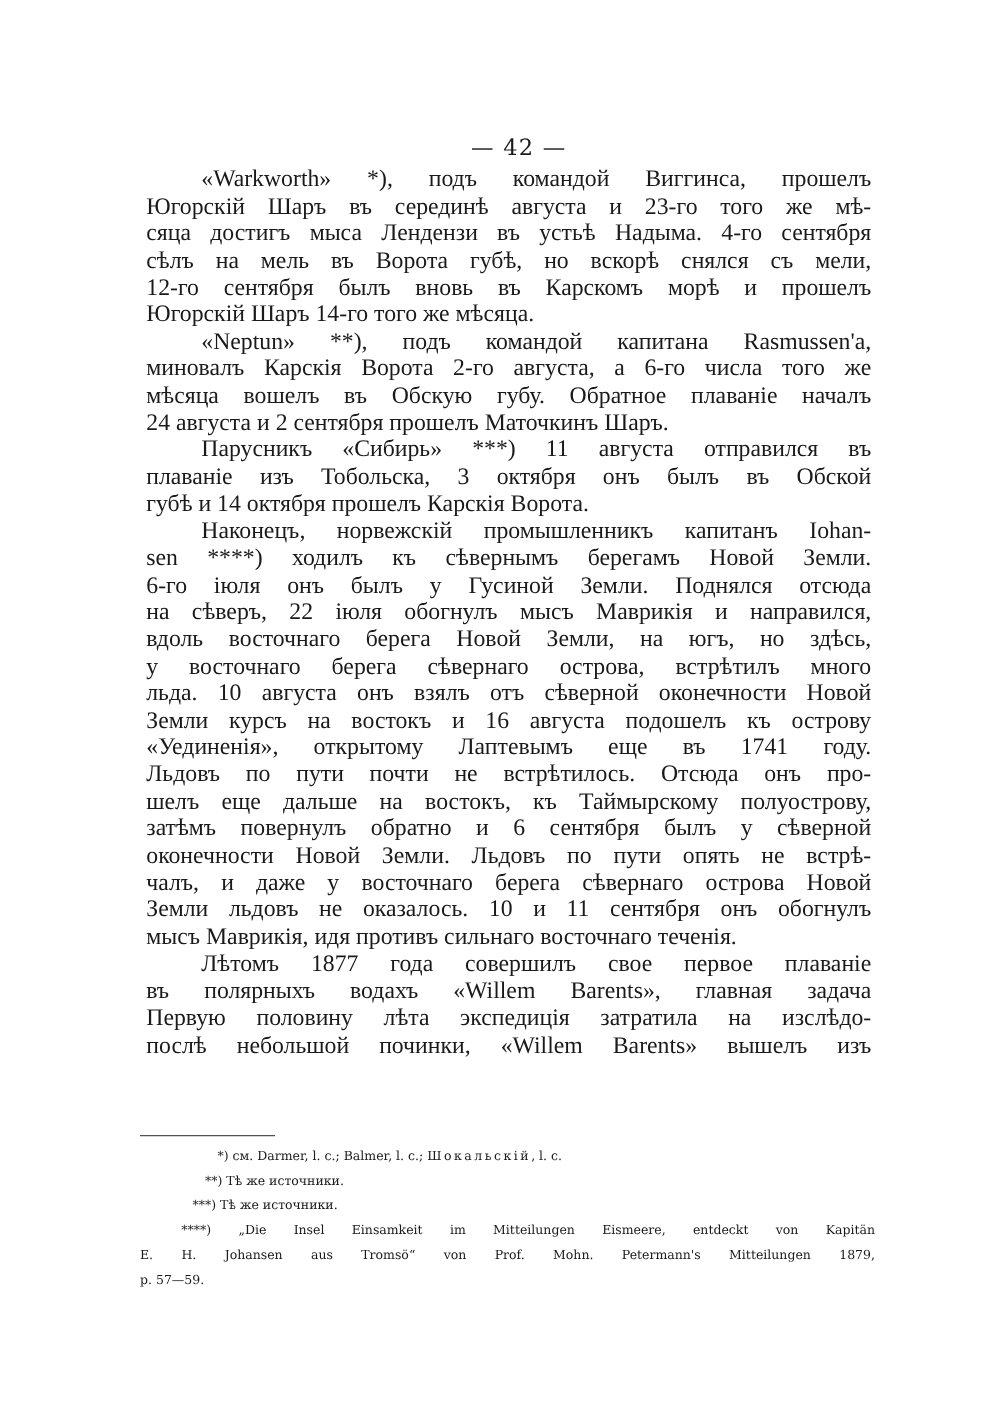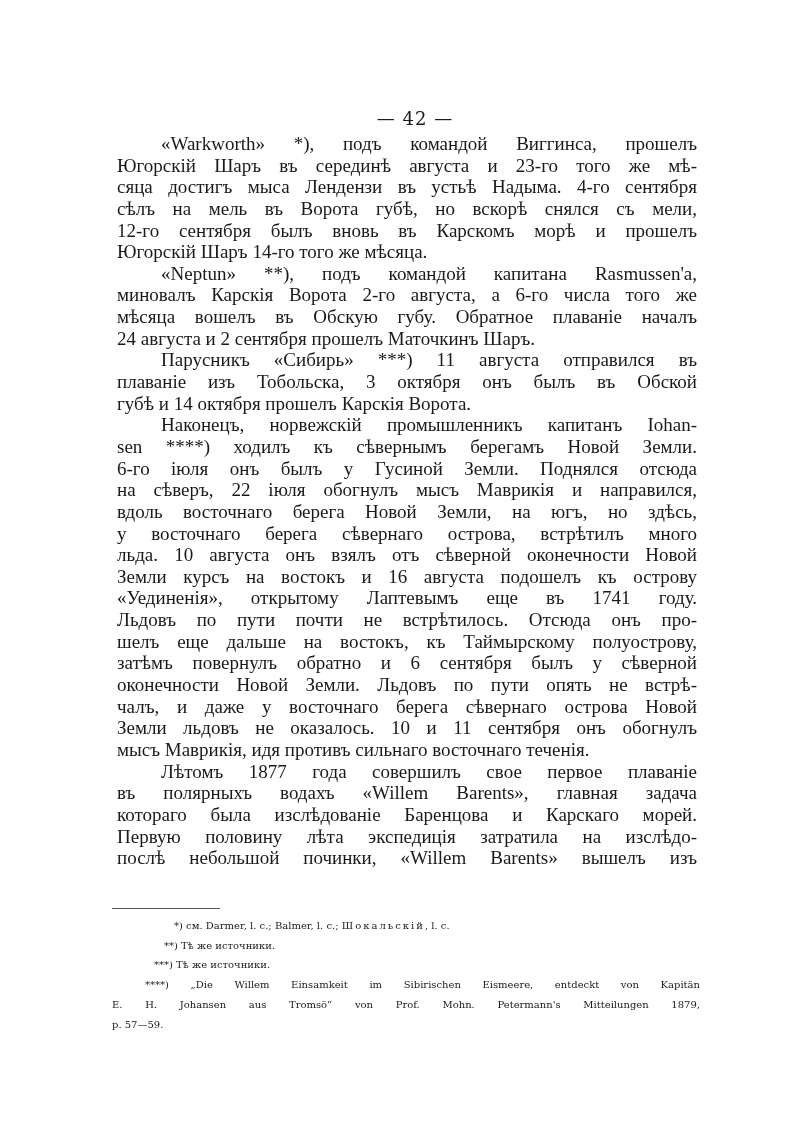--- a/index.html
+++ b/index.html
@@ -99,29 +99,28 @@
       <span class="line just">«Уединенія», открытому Лаптевымъ еще въ 1741 году.</span>
       <span class="line just">Льдовъ по пути почти не встрѣтилось. Отсюда онъ про-</span>
       <span class="line just">шелъ еще дальше на востокъ, къ Таймырскому полуострову,</span>
       <span class="line just">затѣмъ повернулъ обратно и 6 сентября былъ у сѣверной</span>
       <span class="line just">оконечности Новой Земли. Льдовъ по пути опять не встрѣ-</span>
       <span class="line just">чалъ, и даже у восточнаго берега сѣвернаго острова Новой</span>
       <span class="line just">Земли льдовъ не оказалось. 10 и 11 сентября онъ обогнулъ</span>
       <span class="line just last">мысъ Маврикія, идя противъ сильнаго восточнаго теченія.</span>
       <span class="line just indent">Лѣтомъ 1877 года совершилъ свое первое плаваніе</span>
       <span class="line just">въ полярныхъ водахъ «Willem Barents», главная задача</span>
-      <span class="line just">котораго была изслѣдованіе Баренцова и Карскаго морей.</span>
       <span class="line just">Первую половину лѣта экспедиція затратила на изслѣдо-</span>
       <span class="line just">послѣ небольшой починки, «Willem Barents» вышелъ изъ</span>
     </div>
 
   <div class="rule"></div>
 
   <div class="footnotes">
     <span class="fn-line fn-1"><span>*)</span> <span>см. Darmer, l. c.; Balmer, l. c.; </span><span class="spaced">Шокальскій</span><span>, l. c.</span></span>
     <span class="fn-line fn-2"><span>**)</span> <span>Тѣ же источники.</span></span>
     <span class="fn-line fn-3"><span>***)</span> <span>Тѣ же источники.</span></span>
-    <span class="fn-line fn-4 just"><span>****)</span> <span>„Die Willem Einsamkeit im Sibirischen Eismeere, entdeckt von Kapitän</span></span>
+    <span class="fn-line fn-4 just"><span>****)</span> <span>„Die Insel Einsamkeit im Mitteilungen Eismeere, entdeckt von Kapitän</span></span>
     <span class="fn-line just"><span>E. H. Johansen aus Tromsö“ von Prof. Mohn. Petermann's Mitteilungen 1879,</span></span>
     <span class="fn-line last"><span>p. 57—59.</span></span>
   </div>
 
 </div>
 
 </body></html>

